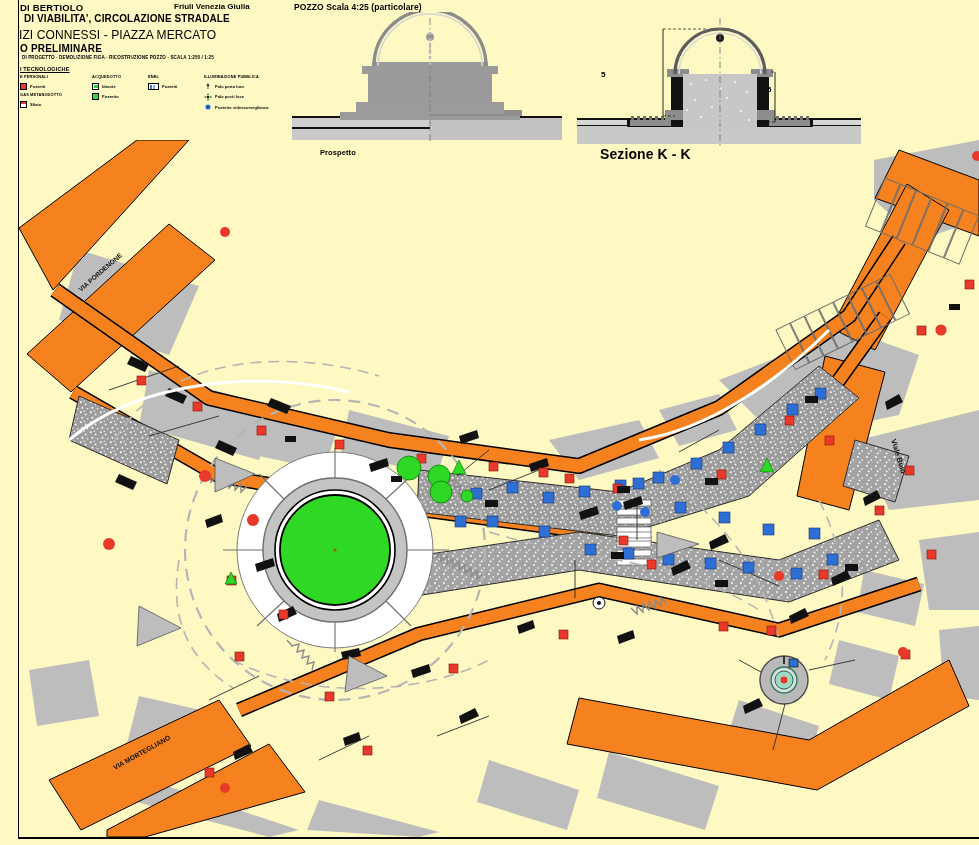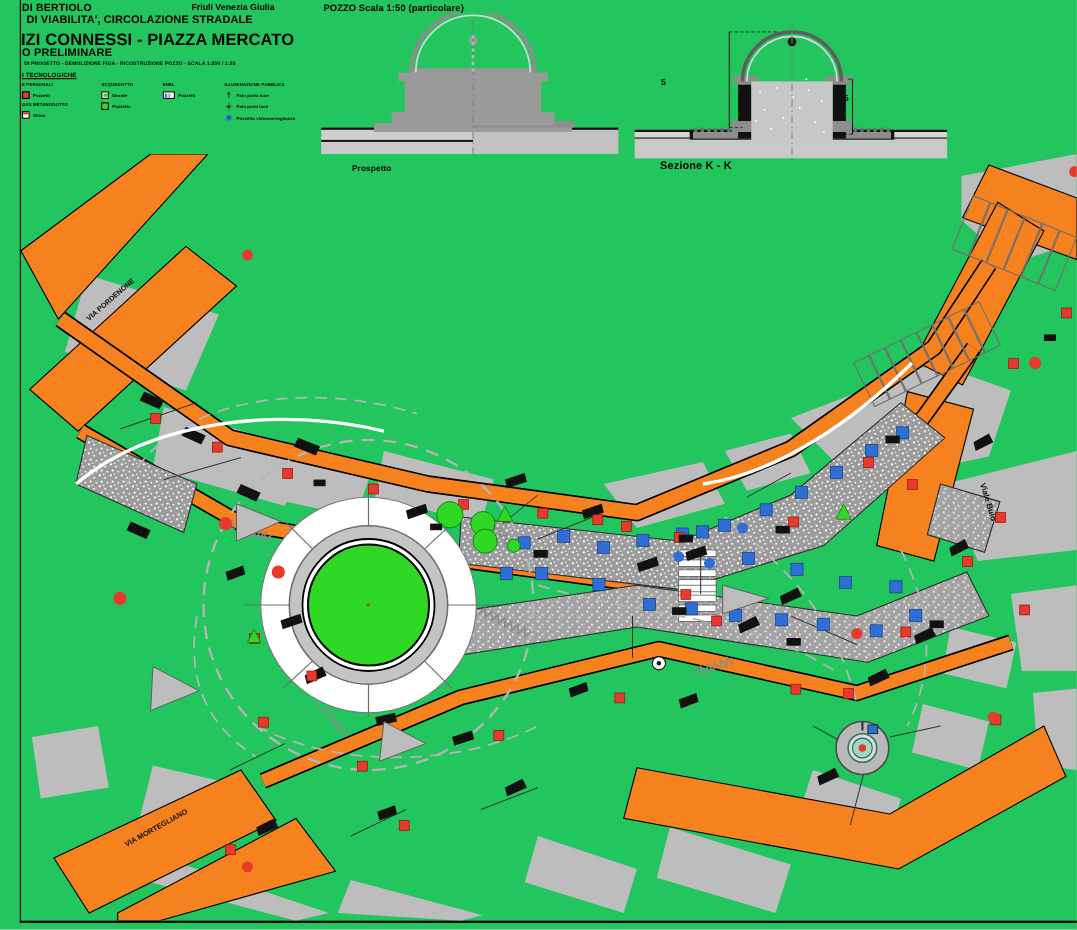--- a/index.html
+++ b/index.html
@@ -1,30 +1,30 @@
 <!DOCTYPE html>
 <html><head>
 <meta charset="utf-8">
 <style>
   html,body{margin:0;padding:0;background:#ffffff;}
   body{width:979px;height:845px;position:relative;overflow:hidden;
        font-family:"Liberation Sans",sans-serif;color:#000;}
 
   
-  #sheet{position:absolute;left:0;top:0;width:979px;height:845px;background:#22c55e;}
+  #sheet{position:absolute;left:0;top:0;width:979px;height:845px;background:#fef9c3;}
   .frame-line{position:absolute;background:#000;}
   #frame-left{left:18px;top:0;width:1px;height:838px;}
   #frame-bottom{left:18px;top:837px;width:961px;height:1.5px;}
 
   
   #titleblock{position:absolute;left:18px;top:2px;width:270px;height:118px;}
   .t-comune{position:absolute;left:2px;top:0px;font-size:9.5px;font-weight:bold;letter-spacing:.2px;}
   .t-region{position:absolute;left:140px;top:0px;font-size:8px;font-weight:bold;margin-left:16px;}
   .t-main1{position:absolute;left:6px;top:11px;font-size:10px;font-weight:bold;letter-spacing:.1px;}
-  .t-main2{position:absolute;left:1px;top:26px;font-size:15px;font-weight:bold;letter-spacing:.1px;}
+  .t-main2{position:absolute;left:1px;top:26px;font-size:12px;font-weight:normal;letter-spacing:.1px;}
   .t-phase{position:absolute;left:2px;top:41px;font-size:10px;font-weight:bold;letter-spacing:.2px;}
   .t-sub{position:absolute;left:4px;top:53px;font-size:4.6px;font-weight:bold;letter-spacing:.1px;}
   .t-legtitle{position:absolute;left:2px;top:64px;font-size:5.6px;font-weight:bold;
                text-decoration:underline;letter-spacing:.1px;}
 
   
   #legend{position:absolute;left:18px;top:74px;width:268px;height:45px;}
   .leg-col{position:absolute;top:0;}
   .leg-head{font-size:3.9px;font-weight:bold;letter-spacing:.15px;margin-bottom:2.5px;
             white-space:nowrap;}
@@ -142,21 +142,21 @@
               <circle cx="4" cy="4" r="2.6" fill="#2E6FD6"></circle>
               <circle cx="4" cy="4" r="1" fill="#0d3f8f"></circle>
             </svg>
         </span>
         <span class="leg-label">Pozzetto videosorveglianza</span>
       </div>
     </div>
   </div>
 
   <div id="details">
-    <div class="det-title" style="left:4px;top:2px;">POZZO  Scala 1:50 (particolare)</div>
+    <div class="det-title" style="left:4px;top:2px;">POZZO  Scala 4:25 (particolare)</div>
 
     <svg width="280" height="140" style="position:absolute;left:0px;top:12px;">
       <rect x="2" y="106" width="270" height="22" fill="#c9c9c9"></rect>
       <rect x="2" y="104" width="270" height="3" fill="#111"></rect>
       <rect x="2" y="110" width="138" height="2" fill="#111"></rect>
       <rect x="2" y="115" width="138" height="2" fill="#111"></rect>
       <rect x="2" y="106" width="138" height="9" fill="#cfcfcf"></rect>
       <rect x="140" y="106" width="132" height="22" fill="#c2c2c2"></rect>
       <rect x="50" y="100" width="180" height="8" fill="#9b9b9b"></rect>
       <rect x="140" y="98" width="92" height="6" fill="#8e8e8e"></rect>
@@ -230,21 +230,21 @@
 
       <line x1="88" y1="17" x2="88" y2="104" stroke="#111" stroke-width="0.9"></line>
       <line x1="88" y1="17" x2="132" y2="17" stroke="#111" stroke-width="0.7" stroke-dasharray="3,2"></line>
       <line x1="88" y1="104" x2="100" y2="104" stroke="#111" stroke-width="0.7" stroke-dasharray="3,2"></line>
       <line x1="200" y1="60" x2="200" y2="110" stroke="#111" stroke-width="0.9"></line>
       <line x1="196" y1="60" x2="200" y2="60" stroke="#111" stroke-width="0.7" stroke-dasharray="3,2"></line>
       <line x1="192" y1="110" x2="200" y2="110" stroke="#111" stroke-width="0.7" stroke-dasharray="3,2"></line>
     </svg>
     <div class="det-dim" style="left:311px;top:70px;">5</div>
     <div class="det-dim" style="left:477px;top:85px;">5</div>
-    <div class="det-cap" style="left:285px;top:146px;font-size:10px;">Sezione   K - K</div>
+    <div class="det-cap" style="left:285px;top:146px;font-size:14px;">Sezione   K - K</div>
   </div>
 
   <div id="map">
     <svg width="960" height="697" viewBox="0 0 960 697">
       <defs>
         <pattern id="stipple" width="10" height="10" patternUnits="userSpaceOnUse">
           <rect width="10" height="10" fill="#9c9c9c"></rect>
           <circle cx="1.8" cy="2.2" r="1.0" fill="#fff"></circle>
           <circle cx="6.6" cy="4.4" r="0.9" fill="#fff"></circle>
           <circle cx="3.4" cy="7.8" r="1.0" fill="#fff"></circle>

